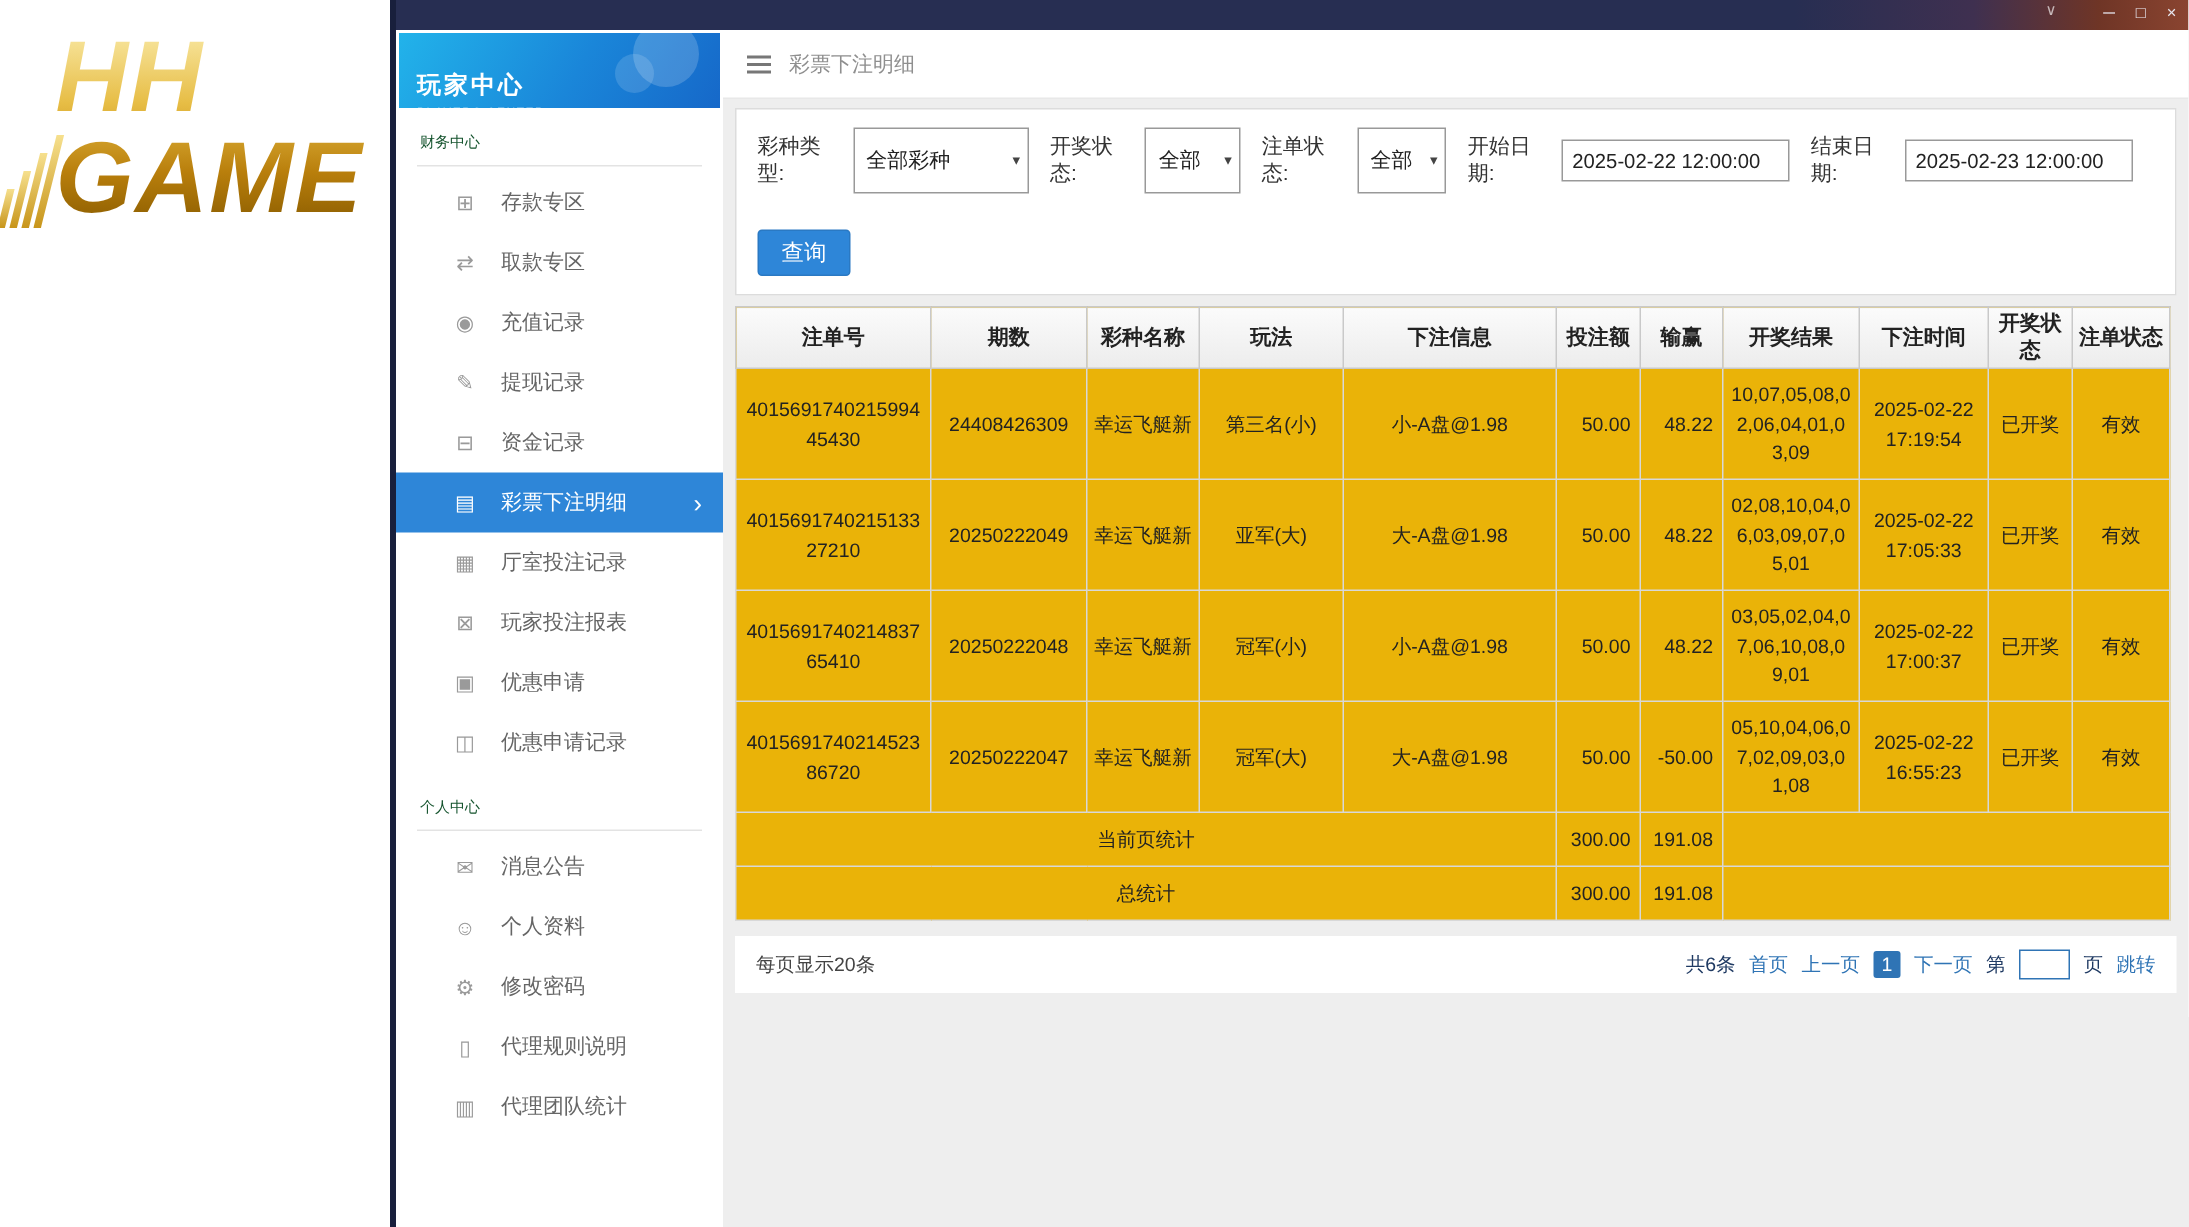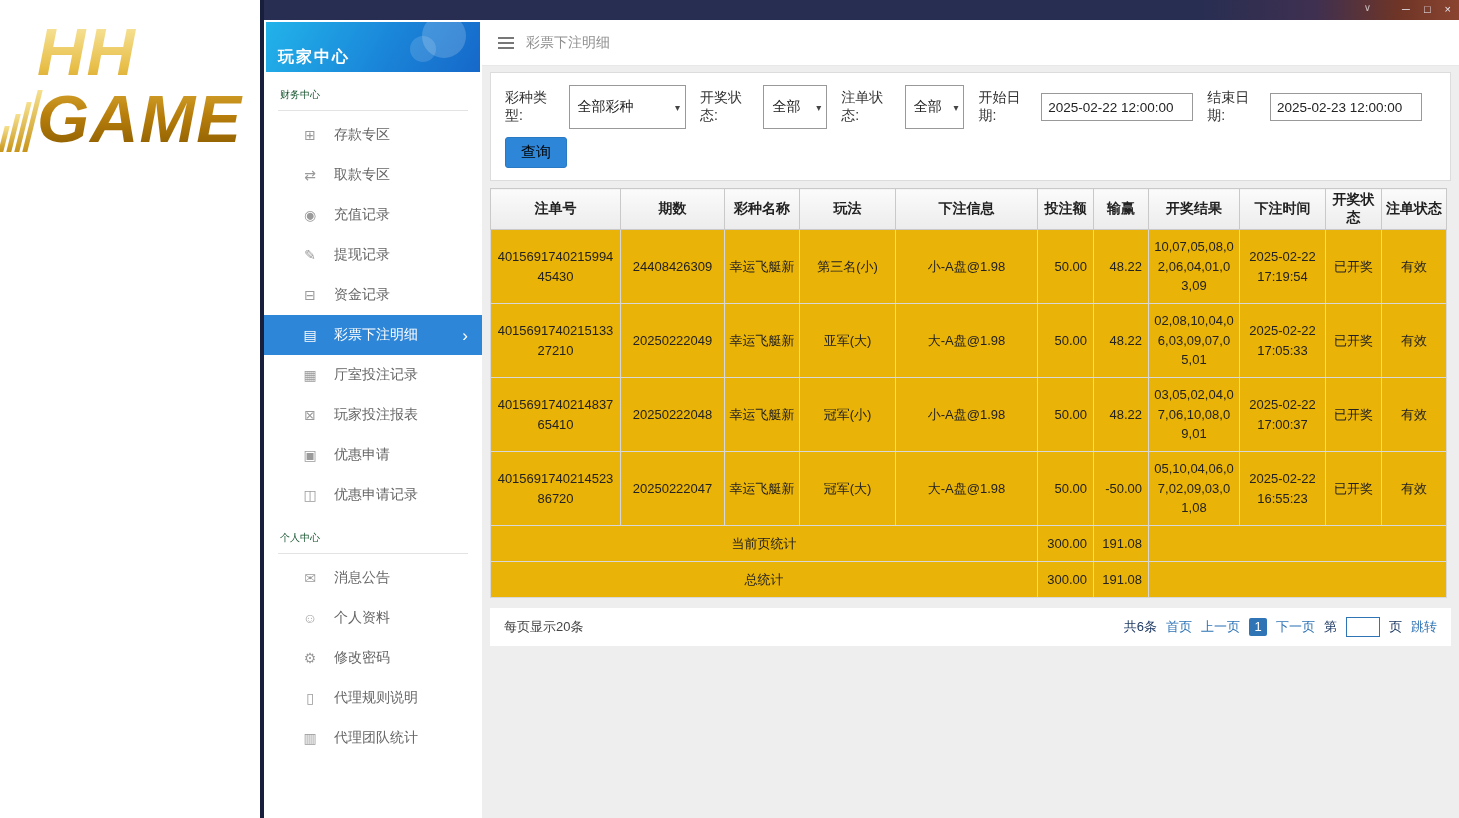--- a/index.html
+++ b/index.html
@@ -66,21 +66,21 @@
 
   .filter-panel { margin: 6px 8px 0 8px; background: #fff; border: 1px solid #dcdcdc; padding: 12px 14px; }
   .filter-row { display: flex; align-items: center; }
   .fgroup { display: flex; align-items: center; gap: 4px; margin-right: 14px; font-size: 14px; color: #333; }
   .select { height: 44px; border: 1px solid #999; background: #fff; display: flex; align-items: center;
     justify-content: space-between; padding: 0 5px 0 8px; font-size: 14px; color: #222; cursor: pointer; }
   .sel-lottery { width: 118px; } .sel-small { width: 64px; } .sel-smaller { width: 60px; }
   .caret { font-size: 10px; color: #444; margin-left: 6px; }
   .date-input { height: 28px; width: 152px; border: 1px solid #999; padding: 0 6px; font-size: 13.5px;
     color: #222; font-family: inherit; }
-  .query-btn { margin-top: 8px; background: #2e86d8; border: 1px solid #2a79c3; color: #000000;
+  .query-btn { margin-top: 24px; background: #2e86d8; border: 1px solid #2a79c3; color: #ffffff;
     font-size: 15px; padding: 5px 15px; border-radius: 3px; cursor: pointer; font-family: inherit; }
 
   .table-wrap { margin: 7px 8px 0 8px; }
   table.bet-table { border-collapse: collapse; width: 956px; table-layout: fixed; background: #eab308;
     font-size: 13px; color: #222; }
   .bet-table th { background: linear-gradient(#fbfbfb, #ececec); border: 1px solid #c9c9c9;
     height: 40px; font-size: 14px; font-weight: bold; color: #222; padding: 2px; }
   .bet-table td { border: 1px solid #d8d8d8; text-align: center; padding: 6px 4px;
     word-break: break-all; line-height: 1.5; }
   .bet-table tbody tr.data-row td { height: 74px; }

